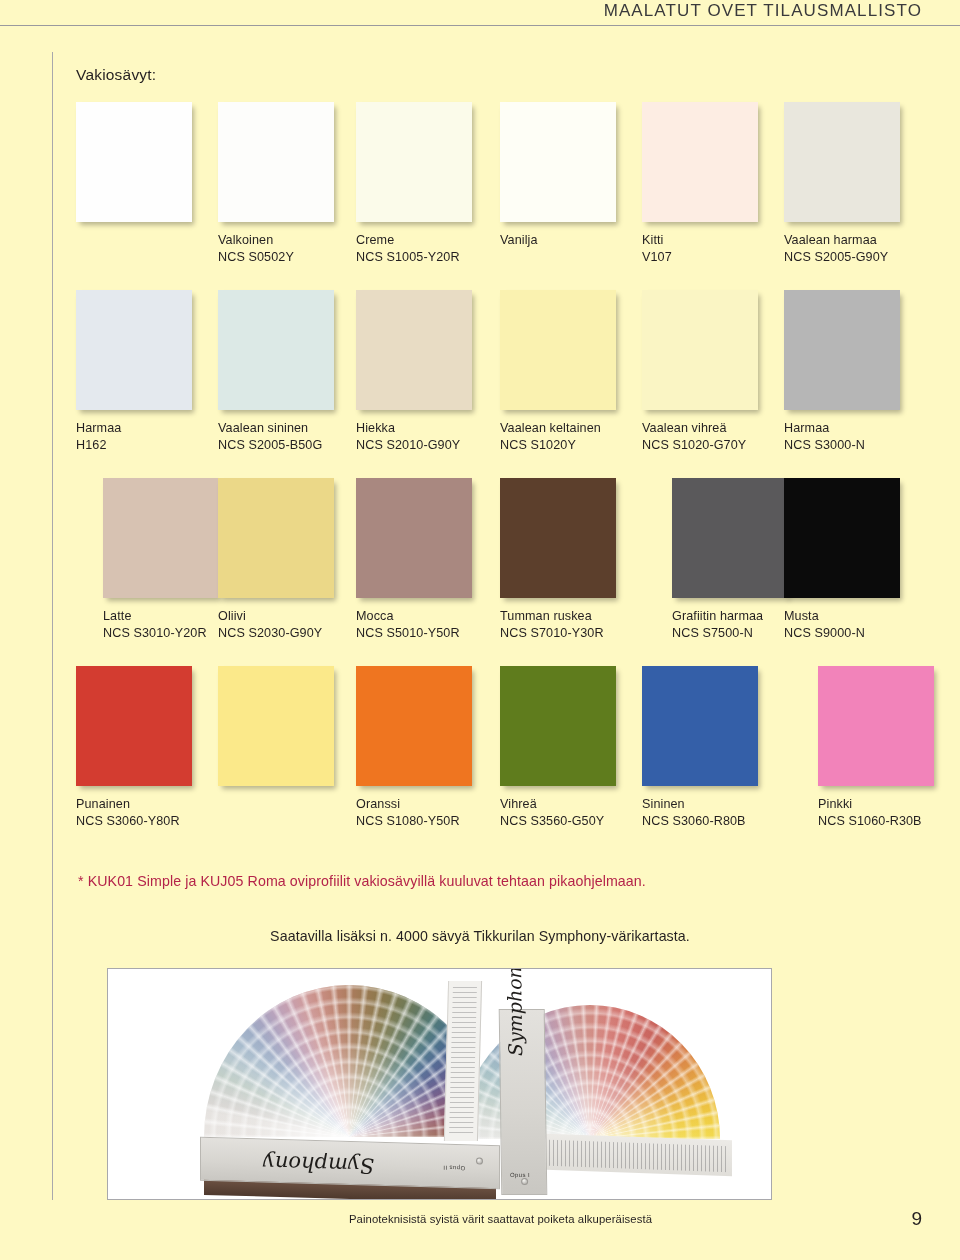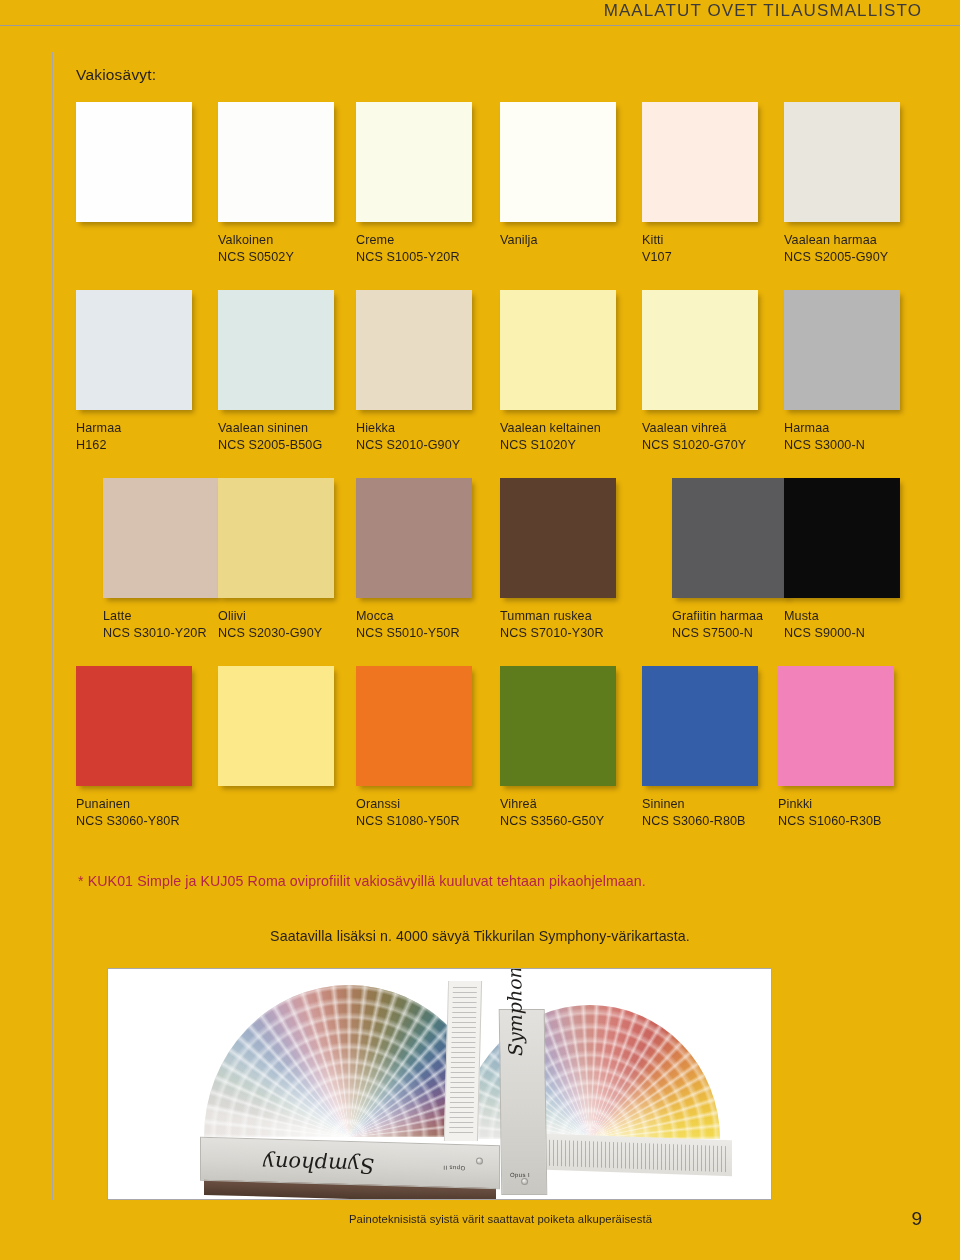--- a/index.html
+++ b/index.html
@@ -8,21 +8,21 @@
     height: 1260px;
     background: #ffffff;
     font-family: "Liberation Sans", sans-serif;
     color: #231f20;
     overflow: hidden;
   }
   .page {
     position: relative;
     width: 960px;
     height: 1260px;
-    background: #eab308;
+    background: #fef9c3;
   }
 
   
   .header {
     position: absolute;
     top: 0; left: 0;
     width: 960px;
     height: 26px;
   }
   .header-title {
@@ -542,21 +542,21 @@
             <span class="swatch-code">NCS S3560-G50Y</span>
           </div>
         </div>
         <div class="swatch-cell" style="left: 566px;">
           <div class="swatch-chip" style="background: rgb(52, 95, 168);"></div>
           <div class="swatch-labels">
             <span class="swatch-name">Sininen</span>
             <span class="swatch-code">NCS S3060-R80B</span>
           </div>
         </div>
-        <div class="swatch-cell" style="left: 696px; padding-left: 6px;">
+        <div class="swatch-cell" style="left: 736px; padding-left: 6px;">
           <div class="swatch-chip" style="background: rgb(242, 131, 186);"></div>
           <div class="swatch-labels">
             <span class="swatch-name">Pinkki</span>
             <span class="swatch-code">NCS S1060-R30B</span>
           </div>
         </div>
       </div>
     </div>
 
   <div class="note-red">* KUK01 Simple ja KUJ05 Roma oviprofiilit vakiosävyillä kuuluvat tehtaan pikaohjelmaan.</div>

